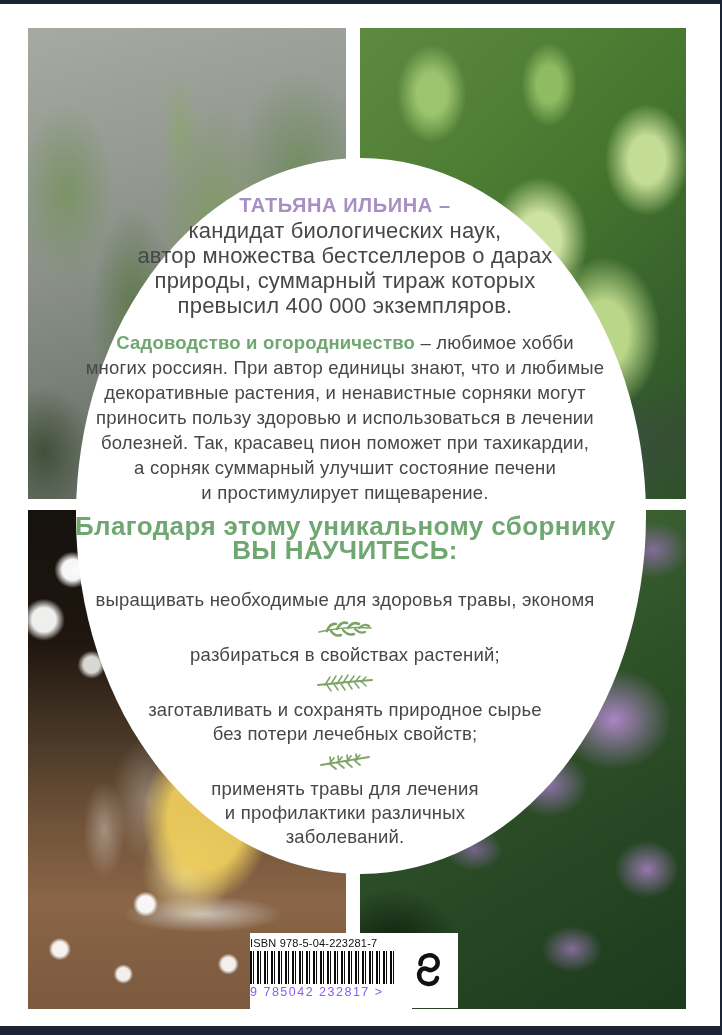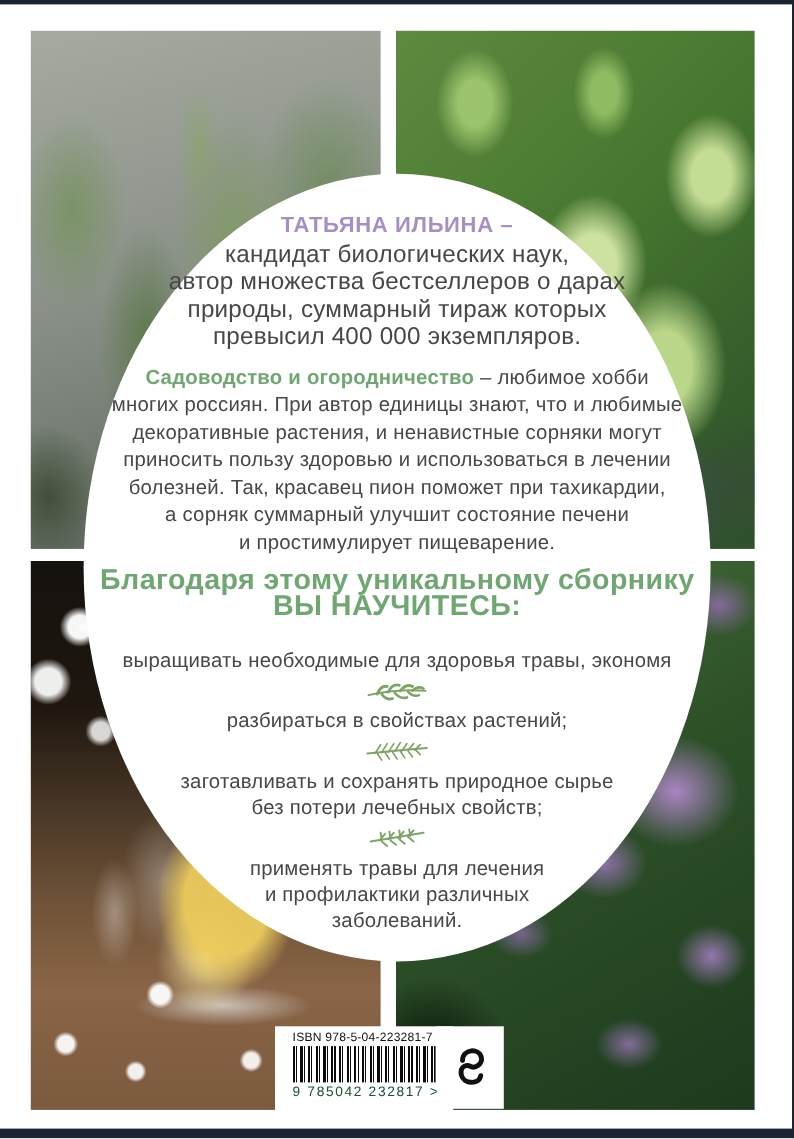--- a/index.html
+++ b/index.html
@@ -74,52 +74,52 @@
       radial-gradient(ellipse 80px 70px at 15% 45%, rgba(60,100,48,.8), transparent 72%),
       radial-gradient(ellipse 90px 80px at 10% 88%, rgba(10,22,12,.85), transparent 75%),
       linear-gradient(150deg, #49703b 0%, #2e5128 45%, #1d3a1e 100%);
   }
 
   .oval{
     position:absolute;left:76px;top:158px;width:570px;height:716px;
     background:#fff;border-radius:50%;
   }
   .oval-content{
-    position:absolute;left:91px;top:158px;width:540px;
+    position:absolute;left:75px;top:158px;width:540px;
     text-align:center;color:var(--body-text);
   }
   .line{white-space:nowrap;}
   .author-heading{
     margin-top:34px;font-size:20px;font-weight:bold;letter-spacing:.6px;
     color:var(--heading-purple);line-height:26px;
   }
   .author-lines{font-size:22px;line-height:25px;letter-spacing:.2px;}
   .intro{margin-top:12px;font-size:18.5px;line-height:25px;letter-spacing:.2px;}
   .green-lead{color:var(--heading-green);font-weight:bold;}
   .benefits-heading{
     margin-top:9px;font-size:26px;font-weight:bold;letter-spacing:.4px;
     color:var(--heading-green);line-height:24px;
   }
   .bullet{font-size:18.5px;line-height:24px;letter-spacing:.2px;}
   .bullet-1{margin-top:26px;}
   .sprig{height:22px;margin:5px auto 4px;display:flex;justify-content:center;}
 
   .barcode-box{
     position:absolute;left:250px;top:933px;width:162px;height:78px;
-    background:#fff;box-sizing:border-box;padding:4px 16px 0;
+    background:#fff;box-sizing:border-box;padding:4px 0 0;
   }
   .isbn-label{font-size:11px;color:#101010;letter-spacing:.2px;white-space:nowrap;}
   .bars{
     height:33px;margin-top:2px;
     background-image:repeating-linear-gradient(90deg,
       #0a0a0a 0 2px,#fff 2px 3px,#0a0a0a 3px 4px,#fff 4px 7px,
       #0a0a0a 7px 9px,#fff 9px 10px,#0a0a0a 10px 11px,#fff 11px 14px);
   }
   .bar-digits{
-    font-size:12.5px;color:#14532d;letter-spacing:1.5px;margin-top:1px;white-space:nowrap;
+    font-size:12.5px;color:#8b5cf6;letter-spacing:1.5px;margin-top:1px;white-space:nowrap;
     font-family:"Liberation Sans",sans-serif;
   }
   .logo-box{
     position:absolute;left:397px;top:933px;width:61px;height:75px;background:#fff;
     display:flex;align-items:center;justify-content:center;
   }
 </style>
 </head>
 <body>
 

